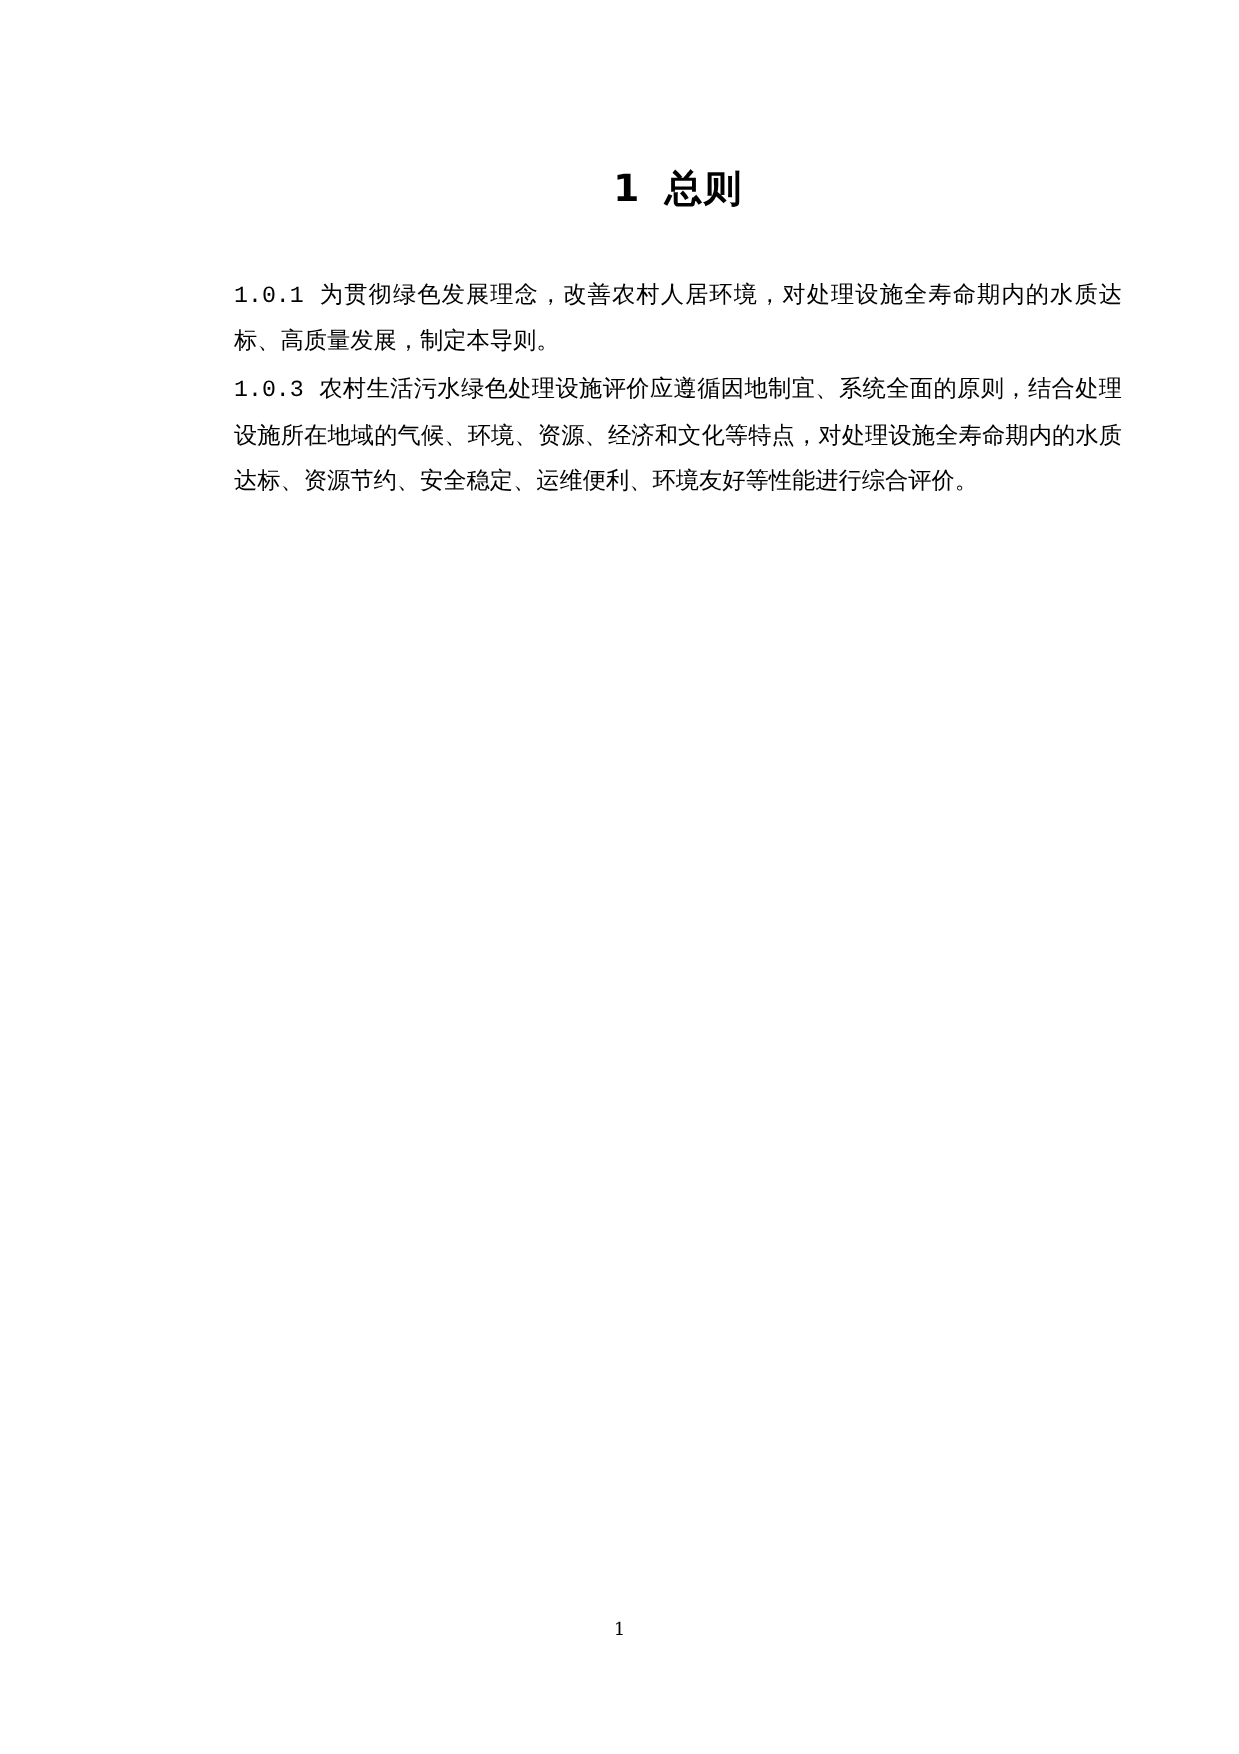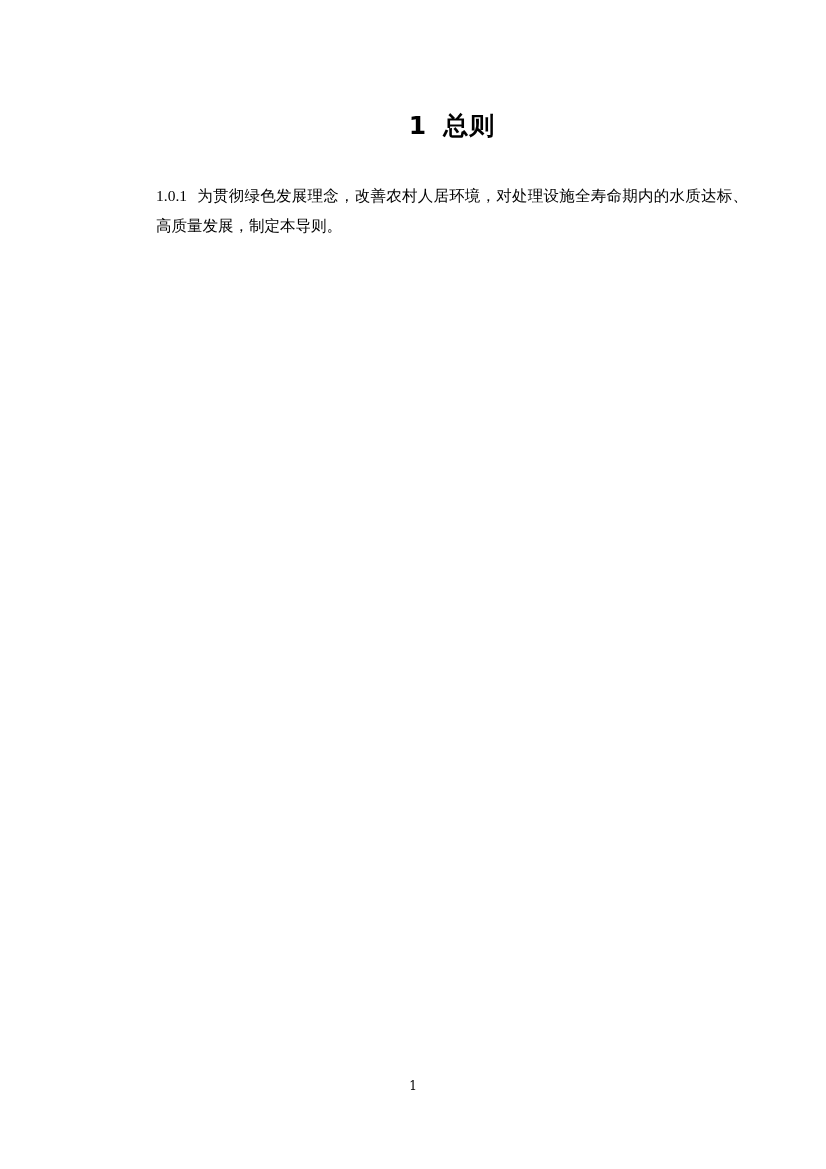--- a/index.html
+++ b/index.html
@@ -36,21 +36,21 @@
     margin-right: 16px;
   }
   .clause {
     font-size: 15.5px;
     line-height: 1.95;
     text-align: justify;
     text-justify: inter-ideograph;
     margin: 0 0 2px 0;
   }
   .clause .label {
-    font-family: Liberation Serif, serif;
+    font-family: Liberation Mono, monospace;
     margin-right: 10px;
     white-space: nowrap;
   }
   .clause .body {
     
   }
   .page-number {
     position: absolute;
     left: 0;
     right: 0;
@@ -69,19 +69,22 @@
 
     <h1 class="chapter-title">
       <span class="num">1</span><span>总则</span>
     </h1>
 
     <p class="clause">
       <span class="label">1.0.1</span><span class="body">为贯彻绿色发展理念，改善农村人居环境，对处理设施全寿命期内的水质达标、高质量发展，制定本导则。</span>
     </p>
 
 
+    <p class="clause">
+      <span class="label">1.0.3</span><span class="body">农村生活污水绿色处理设施评价应遵循因地制宜、系统全面的原则，结合处理设施所在地域的气候、环境、资源、经济和文化等特点，对处理设施全寿命期内的水质达标、资源节约、安全稳定、运维便利、环境友好等性能进行综合评价。</span>
+    </p>
 
 
   </div>
 
   <div class="page-number">1</div>
 
 </div>
 
 </body></html>

